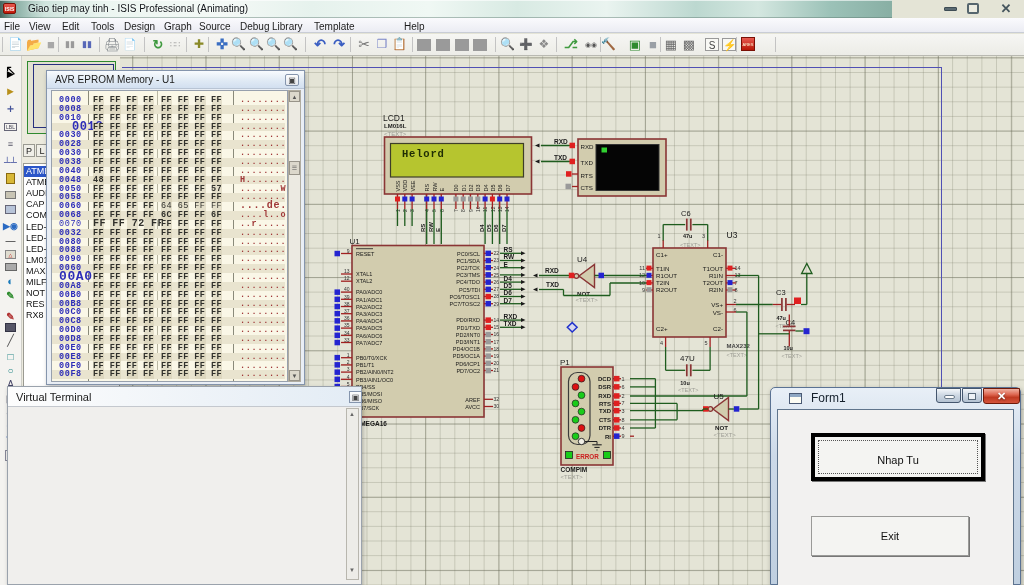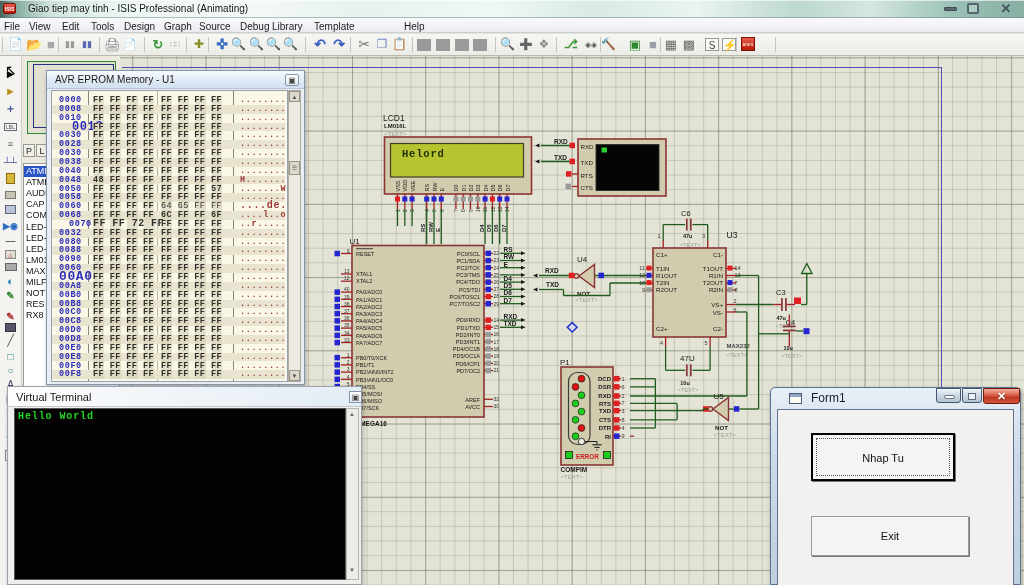--- a/index.html
+++ b/index.html
@@ -477,21 +477,21 @@
       <line x1="630.0" y1="403.4" x2="677.1" y2="403.4" stroke="#1e5c1e" stroke-width="1.3"></line>
       <line x1="630.0" y1="419.8" x2="677.1" y2="419.8" stroke="#1e5c1e" stroke-width="1.3"></line>
       <line x1="677.1" y1="403.4" x2="677.1" y2="419.8" stroke="#1e5c1e" stroke-width="1.3"></line>
       <line x1="630.0" y1="436.2" x2="634.0" y2="436.2" stroke="#a02020" stroke-width="1.3"></line>
       <rect x="565.5" y="451.5" width="7" height="7" fill="#19cc19" stroke="#222" stroke-width="0.8"></rect>
       <rect x="603.5" y="451.5" width="7" height="7" fill="#19cc19" stroke="#222" stroke-width="0.8"></rect>
       <text x="576.0" y="458.5" font-size="6.3" fill="#cc2020" text-anchor="start" font-weight="bold" font-family="Liberation Sans" letter-spacing="0">ERROR</text>
       <text x="560.5" y="471.5" font-size="6.5" fill="#1a1a1a" text-anchor="start" font-weight="bold" font-family="Liberation Sans" letter-spacing="0">COMPIM</text>
       <text x="560.5" y="478.5" font-size="6" fill="#9d9d95" text-anchor="start" font-weight="normal" font-family="Liberation Sans" letter-spacing="0">&lt;TEXT&gt;</text>
     </svg>
-<div style="position:absolute;left:0;top:0;width:1024px;height:18px;
+<div style="position:absolute;left:0;top:0;width:892px;height:18px;
 background:linear-gradient(90deg,#47655d 0,#86aba1 1.5%,#cfe4dd 5%,#ecf6f1 12%,#f4f9f6 25%,#e6f2ed 35%,#f0f8f4 48%,#d8eae3 58%,#eaf4f0 68%,#bcd8d0 78%,#d4e7e0 85%,#9cc2b8 93%,#88afa4 100%);
 box-shadow:inset 0 -1px 0 rgba(90,120,110,.45), inset 0 1px 0 rgba(255,255,255,.6);">
 <div style="position:absolute;left:3px;top:3px;width:13px;height:11px;background:linear-gradient(#e85a50,#c01808);border:1px solid #7a1005;border-radius:2px;color:#fff;font-size:5px;font-weight:bold;text-align:center;line-height:11px;letter-spacing:0">ISIS</div>
 <div style="position:absolute;left:28px;top:2.5px;font-size:10px;color:#101418;text-shadow:0 0 3px rgba(255,255,255,.9)">Giao tiep may tinh - ISIS Professional (Animating)</div>
 <div style="position:absolute;left:944px;top:7px;width:13px;height:4px;background:#5a6a72;border:1px solid #3e4c54;border-radius:1px"></div>
 <div style="position:absolute;left:967px;top:3px;width:12px;height:11px;border:2px solid #55656d;border-radius:2px;background:rgba(255,255,255,.25)"></div>
 <div style="position:absolute;left:999px;top:2px;width:14px;height:13px;color:#45555d;font-size:13px;font-weight:bold;line-height:13px;text-align:center">✕</div>
 </div>
 <div style="position:absolute;left:0;top:18px;width:1024px;height:15px;background:linear-gradient(#fafafd,#ebecf3);border-bottom:1px solid #c9cdd6;font-size:10px;color:#1c1c1c">
       <span style="position:absolute;left:4px;top:3px">File</span>
@@ -702,21 +702,21 @@
 <span style="position:absolute;left:109px;color:#30302c;font-weight:normal;font-size:8.5px;letter-spacing:.45px;background:repeating-linear-gradient(90deg,#e4dfca 0 11px,transparent 11px 16.9px)">64 65 FF FF</span>
 <span style="position:absolute;left:188px;color:#a03838;font-weight:bold;font-size:10px;letter-spacing:.7px">....de..</span>
 </div>
         <div style="position:absolute;left:0;top:120.0px;width:233px;height:8.9px;background:#e9e4cf;line-height:8.9px">
 <span style="position:absolute;left:7px;color:#2d2db8;font-weight:bold;font-size:8.5px;letter-spacing:.6px">0068</span>
 <span style="position:absolute;left:41px;color:#30302c;font-weight:bold;font-size:8.5px;letter-spacing:.45px;background:repeating-linear-gradient(90deg,#ddd7bf 0 11px,transparent 11px 16.9px)">FF FF FF FF</span>
 <span style="position:absolute;left:109px;color:#30302c;font-weight:bold;font-size:8.5px;letter-spacing:.45px;background:repeating-linear-gradient(90deg,#ddd7bf 0 11px,transparent 11px 16.9px)">6C FF FF 6F</span>
 <span style="position:absolute;left:188px;color:#a03838;font-weight:bold;font-size:8.5px;letter-spacing:.7px">....l..o</span>
 </div>
         <div style="position:absolute;left:0;top:128.9px;width:233px;height:8.9px;background:transparent;line-height:8.9px">
-<span style="position:absolute;left:17px;color:#2d2db8;font-weight:bold;font-size:8.5px;letter-spacing:.6px">0070</span>
+<span style="position:absolute;left:7px;color:#2d2db8;font-weight:normal;font-size:8.5px;letter-spacing:.6px">0070</span>
 <span style="position:absolute;left:41px;color:#30302c;font-weight:bold;font-size:10px;letter-spacing:.45px;background:repeating-linear-gradient(90deg,#e4dfca 0 11px,transparent 11px 16.9px)">FF FF 72 FF</span>
 <span style="position:absolute;left:109px;color:#30302c;font-weight:bold;font-size:8.5px;letter-spacing:.45px;background:repeating-linear-gradient(90deg,#e4dfca 0 11px,transparent 11px 16.9px)">FF FF FF FF</span>
 <span style="position:absolute;left:188px;color:#a03838;font-weight:bold;font-size:8.5px;letter-spacing:.7px">..r.....</span>
 </div>
         <div style="position:absolute;left:0;top:137.8px;width:233px;height:8.9px;background:#e9e4cf;line-height:8.9px">
 <span style="position:absolute;left:7px;color:#2d2db8;font-weight:bold;font-size:8.5px;letter-spacing:.6px">0032</span>
 <span style="position:absolute;left:41px;color:#30302c;font-weight:bold;font-size:8.5px;letter-spacing:.45px;background:repeating-linear-gradient(90deg,#ddd7bf 0 11px,transparent 11px 16.9px)">FF FF FF FF</span>
 <span style="position:absolute;left:109px;color:#30302c;font-weight:bold;font-size:8.5px;letter-spacing:.45px;background:repeating-linear-gradient(90deg,#ddd7bf 0 11px,transparent 11px 16.9px)">FF FF FF FF</span>
 <span style="position:absolute;left:188px;color:#a03838;font-weight:bold;font-size:8.5px;letter-spacing:.7px">........</span>
 </div>
@@ -820,41 +820,38 @@
 <div style="position:absolute;left:241px;top:19px;width:13px;height:292px;background:#eceae2;border:1px solid #b0aca0">
 <div style="position:absolute;left:0;top:0;width:11px;height:11px;background:#dcd8cc;border:1px solid #98948a;font-size:6px;text-align:center;line-height:10px;color:#555">▲</div>
 <div style="position:absolute;left:0;top:70px;width:11px;height:14px;background:#dcd8cc;border:1px solid #98948a;font-size:6px;text-align:center;line-height:13px;color:#555">☰</div>
 <div style="position:absolute;left:0;top:279px;width:11px;height:11px;background:#dcd8cc;border:1px solid #98948a;font-size:6px;text-align:center;line-height:10px;color:#555">▼</div>
 </div>
 </div>
 <div style="position:absolute;left:7px;top:386px;width:355px;height:199px;background:#f0efed;border:1px solid #9aa2ac;box-shadow:1px 2px 4px rgba(0,0,0,.25)">
 <div style="position:absolute;left:0;top:0;width:100%;height:20px;background:linear-gradient(90deg,#fdfdfd,#eef3f8 55%,#e3ecf5);border-bottom:1px solid #c4c8ce">
 <span style="position:absolute;left:8px;top:3.5px;font-size:11px;color:#1a1a1a">Virtual Terminal</span>
 <span style="position:absolute;left:341px;top:4px;width:13px;height:12px;background:linear-gradient(#fdfdfd,#e4e8ee);border:1px solid #8595ad;font-size:8px;line-height:11px;text-align:center;color:#444">▣</span>
-</div>
-<div style="position:absolute;left:6px;top:21px;width:332px;height:172px;background:#030303;border:1px solid #555">
-<span style="position:absolute;left:3px;top:2px;font-family:'Liberation Mono',monospace;font-weight:bold;font-size:10px;color:#22d422;letter-spacing:0.9px">Hello World</span>
 </div>
 <div style="position:absolute;left:338px;top:21px;width:13px;height:172px;background:#edece8;border:1px solid #b8b6ae">
 <div style="position:absolute;left:2px;top:2px;font-size:6px;color:#666">▲</div>
 <div style="position:absolute;left:2px;top:158px;font-size:6px;color:#666">▼</div>
 </div>
 </div>
 <div style="position:absolute;left:770px;top:387px;width:251px;height:198px;background:linear-gradient(#e8eff7,#ccd9e8 35%,#bfcfe0);border:1px solid #5a7293;border-radius:5px 5px 0 0;box-shadow:1px 2px 5px rgba(0,0,0,.3)">
 <div style="position:absolute;left:18px;top:5px;width:13px;height:11px;background:#fdfdf4;border:1px solid #4a5a74;box-shadow:inset 0 3px 0 #8fa8c4"></div>
 <div style="position:absolute;left:40px;top:3px;font-size:12px;color:#15202c">Form1</div>
 <div style="position:absolute;left:165px;top:0px;width:25px;height:15px;background:linear-gradient(#f4f7fa,#cfd9e4 45%,#b4c2d2);border:1px solid #44566e;border-radius:0 0 3px 3px">
 <div style="position:absolute;left:6.5px;top:6px;width:11px;height:3.5px;background:#fdfdfd;border:1px solid #6a7a8a;border-radius:2px"></div>
       </div>
 <div style="position:absolute;left:191px;top:0px;width:20px;height:15px;background:linear-gradient(#f4f7fa,#cfd9e4 45%,#b4c2d2);border:1px solid #44566e;border-radius:0 0 3px 3px">
 <div style="position:absolute;left:5px;top:3.5px;width:8px;height:7px;border:1.5px solid #5a6a7a;background:#eef2f6"></div>
       </div>
 <div style="position:absolute;left:212px;top:0px;width:37px;height:16px;background:linear-gradient(#f0b0a0,#dd6650 40%,#c03a22 60%,#d4543c);border:1px solid #6e1a0a;border-radius:0 0 3px 3px;color:#fff;font-size:11px;font-weight:bold;text-align:center;line-height:15px;text-shadow:0 1px 2px rgba(0,0,0,.5)">✕</div>
 <div style="position:absolute;left:6px;top:21px;width:237px;height:177px;background:#f2f1f0;border:1px solid #5f748c;border-bottom:none">
-<div style="position:absolute;left:33px;top:23px;width:144px;height:48px;background:#f4f4f2;border:2px solid #000000;box-shadow:1px 1px 0 #777">
+<div style="position:absolute;left:33px;top:23px;width:174px;height:48px;background:#f4f4f2;border:4px solid #000000;box-shadow:1px 1px 0 #777">
 <div style="position:absolute;left:3px;top:3px;right:3px;bottom:3px;border:1px dotted #555"></div>
 <div style="position:absolute;left:0;top:17px;width:100%;text-align:center;font-size:11px;color:#111">Nhap Tu</div>
         </div>
 <div style="position:absolute;left:33px;top:106px;width:158px;height:40px;background:#f4f4f2;border:1px solid #9a9a98;box-shadow:1px 1px 0 #777">
 <div style="position:absolute;left:0;top:13px;width:100%;text-align:center;font-size:11px;color:#111">Exit</div>
         </div>
 </div>
 </div>
 </div>
 </body></html>

